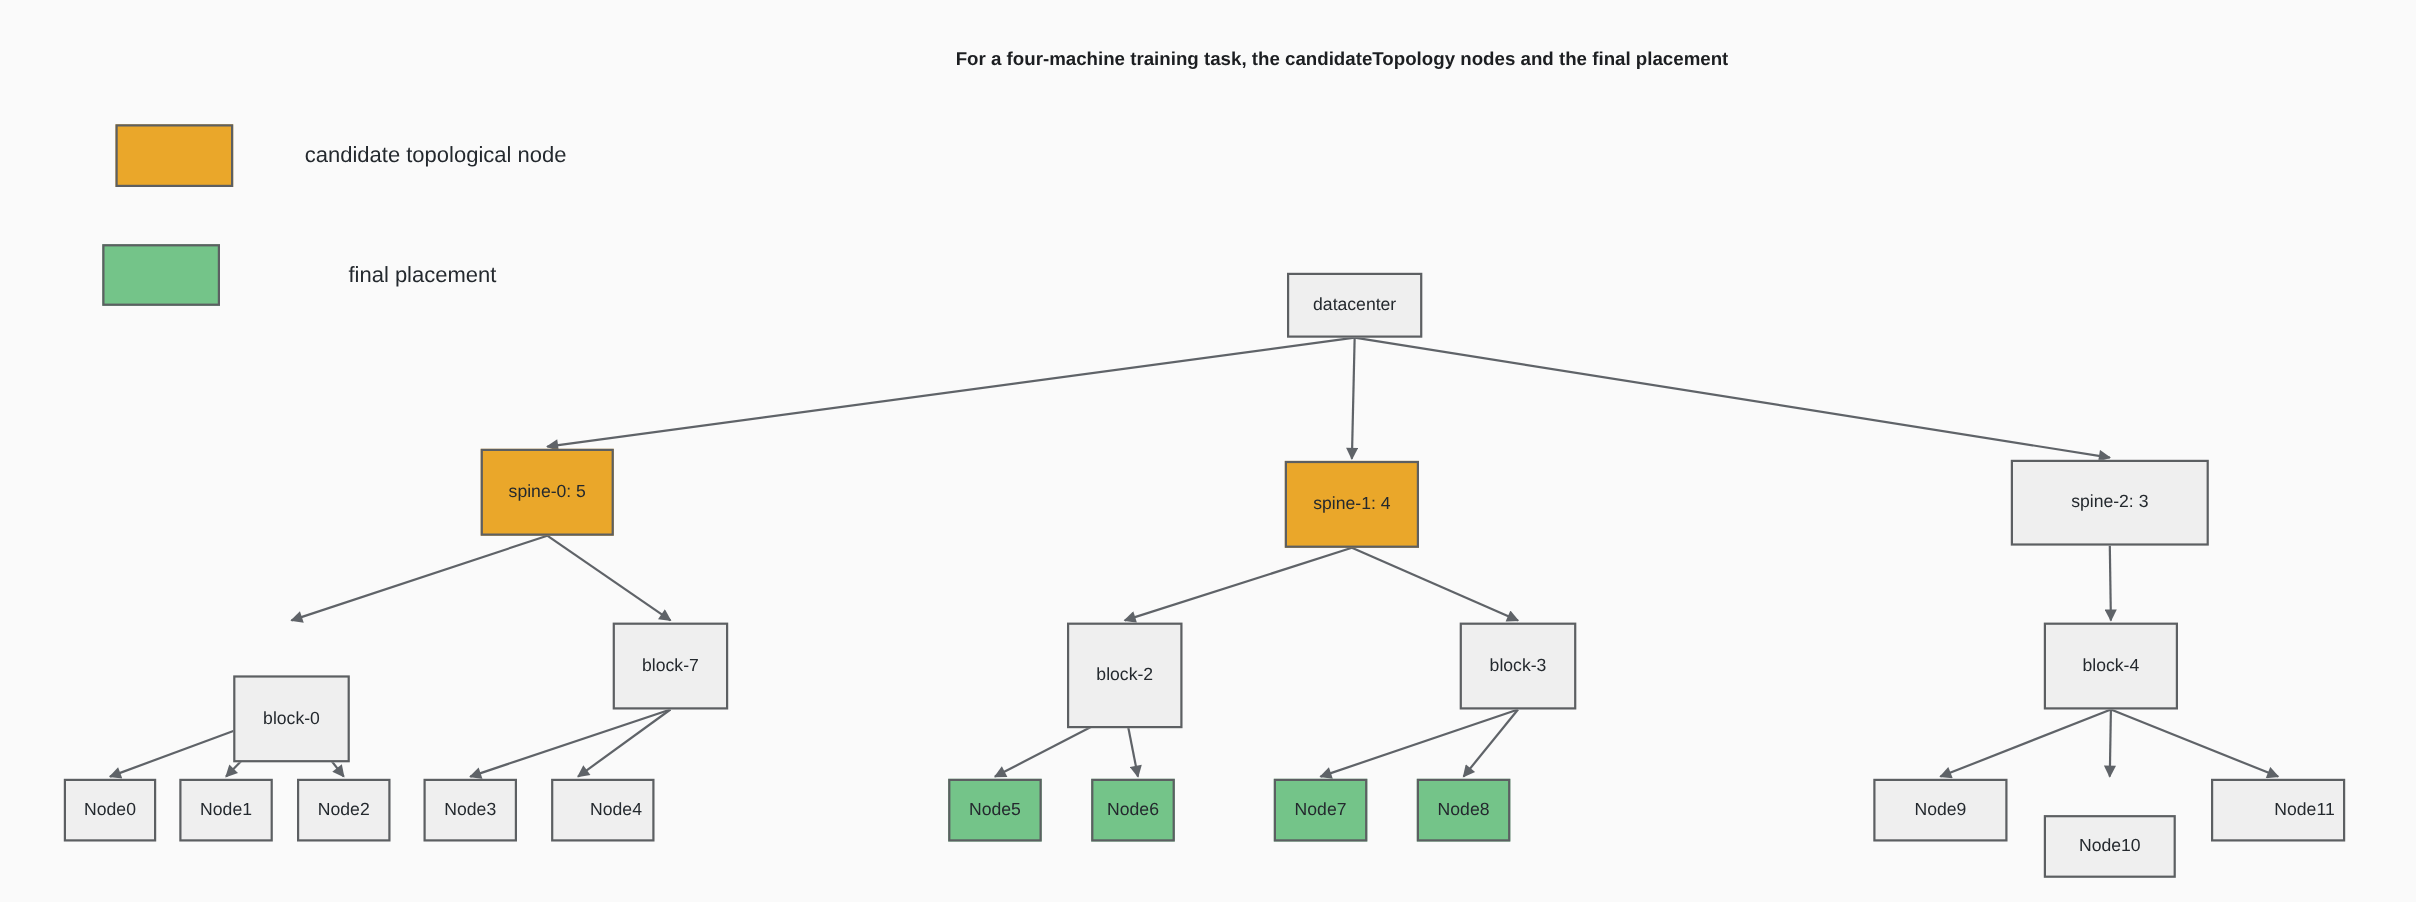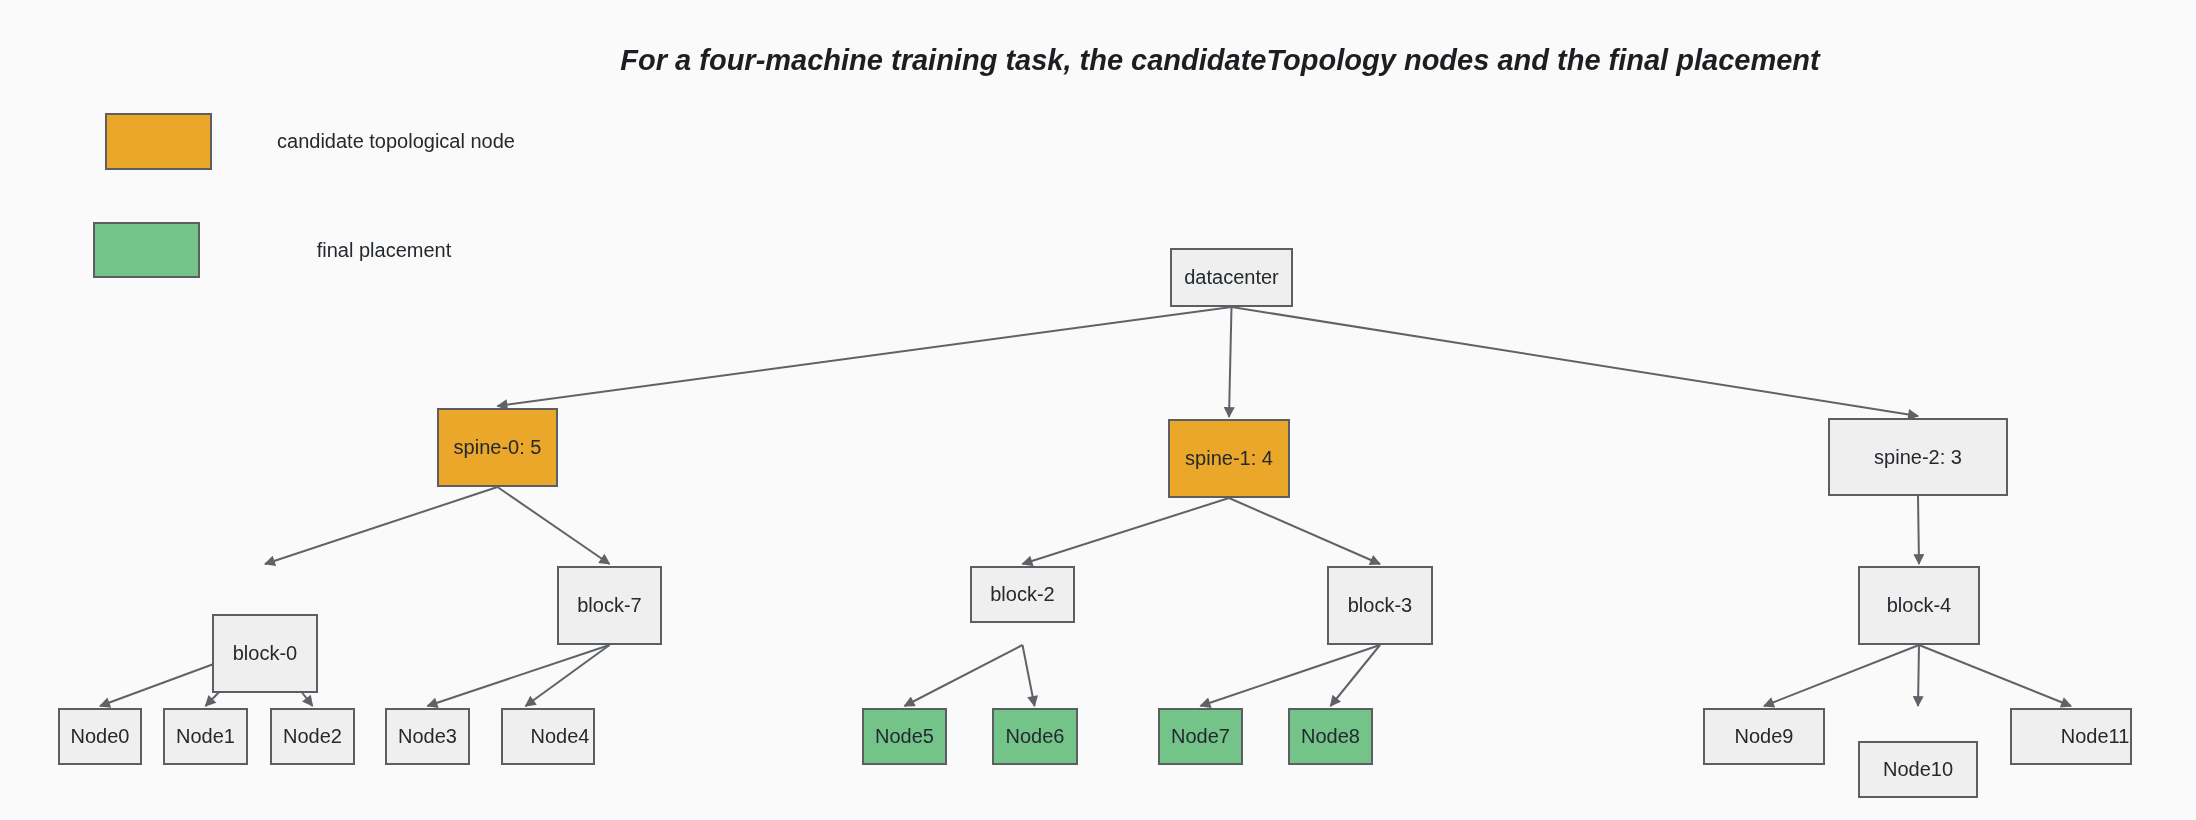--- a/index.html
+++ b/index.html
@@ -13,25 +13,24 @@
     width: 2196px;
     height: 820px;
     overflow: hidden;
     background: var(--c-bg, #FAFAFA);
   }
   .title {
     position: absolute;
     top: 44px;
     left: 1220px;
     transform: translateX(-50%);
-    font-size: 29px;
+    font-size: 17px;
     font-weight: bold;
     color: var(--c-title, #1C1E21);
     white-space: nowrap;
-    font-style: italic;
   }
   .legend-row {
     position: absolute;
     left: 93px;
     display: flex;
     align-items: center;
   }
   .legend-row.row-0 { top: 113px; padding-left: 12px; }
   .legend-row.row-1 { top: 222px; }
   .legend-swatch {
@@ -63,21 +62,21 @@
     stroke-width: 2;
   }
   .gnode {
     position: absolute;
     box-sizing: border-box;
     background: var(--c-fill, #EFEFEF);
     border: 2px solid var(--c-border, #5C5F62);
     display: flex;
     align-items: center;
     justify-content: center;
-    font-size: 20px;
+    font-size: 16px;
     color: var(--c-text, #24292E);
     white-space: nowrap;
     text-align: right;
   }
   .gnode.candidate { background: var(--c-candidate, #EAA72A); }
   .gnode.placement { background: var(--c-placement, #74C489); }
 </style>
 </head>
 <body>
 
@@ -137,21 +136,21 @@
       </div>
       <div class="gnode default" style="left: 1828px; top: 418px; width: 180px; height: 78px;">
         <span>spine-2: 3</span>
       </div>
       <div class="gnode default" style="left: 212px; top: 566px; width: 106px; height: 79px; margin-top: 48px;">
         <span>block-0</span>
       </div>
       <div class="gnode default" style="left: 557px; top: 566px; width: 105px; height: 79px;">
         <span>block-7</span>
       </div>
-      <div class="gnode default" style="left: 970px; top: 566px; width: 105px; height: 57px;">
+      <div class="gnode default" style="left: 970px; top: 566px; width: 105px; height: 96px;">
         <span>block-2</span>
       </div>
       <div class="gnode default" style="left: 1327px; top: 566px; width: 106px; height: 79px;">
         <span>block-3</span>
       </div>
       <div class="gnode default" style="left: 1858px; top: 566px; width: 122px; height: 79px;">
         <span>block-4</span>
       </div>
       <div class="gnode default" style="left: 58px; top: 708px; width: 84px; height: 57px;">
         <span>Node0</span>
@@ -164,21 +163,21 @@
       </div>
       <div class="gnode default" style="left: 385px; top: 708px; width: 85px; height: 57px;">
         <span>Node3</span>
       </div>
       <div class="gnode default" style="left: 501px; top: 708px; width: 94px; height: 57px; padding-left: 24px;">
         <span>Node4</span>
       </div>
       <div class="gnode placement" style="left: 862px; top: 708px; width: 85px; height: 57px;">
         <span>Node5</span>
       </div>
-      <div class="gnode placement" style="left: 992px; top: 708px; width: 86px; height: 57px;">
+      <div class="gnode placement" style="left: 992px; top: 708px; width: 76px; height: 57px;">
         <span>Node6</span>
       </div>
       <div class="gnode placement" style="left: 1158px; top: 708px; width: 85px; height: 57px;">
         <span>Node7</span>
       </div>
       <div class="gnode placement" style="left: 1288px; top: 708px; width: 85px; height: 57px;">
         <span>Node8</span>
       </div>
       <div class="gnode default" style="left: 1703px; top: 708px; width: 122px; height: 57px;">
         <span>Node9</span>

